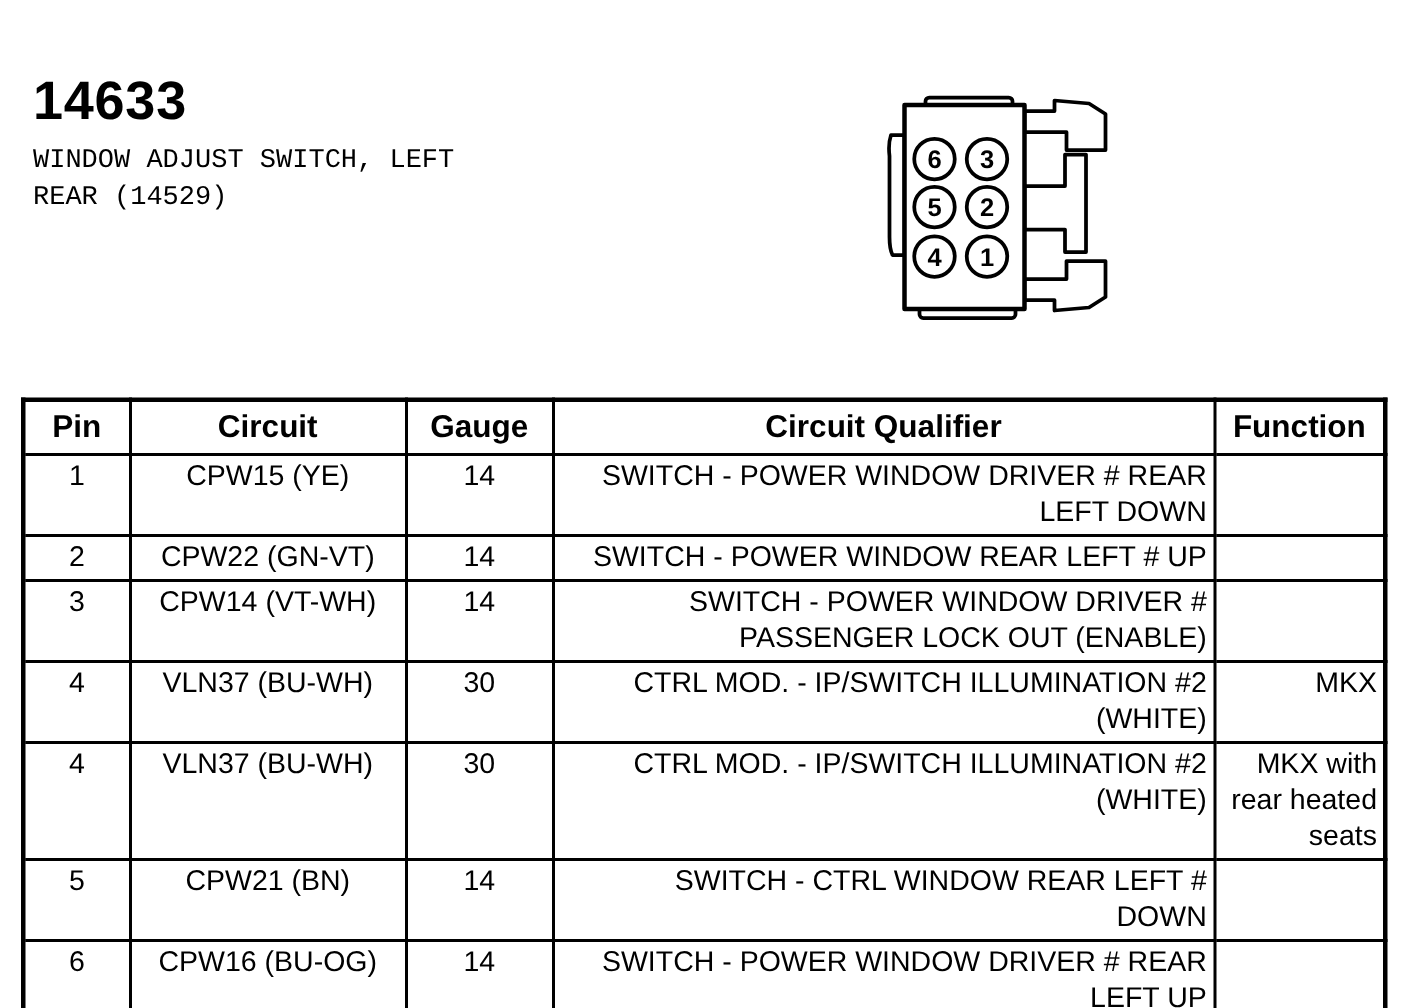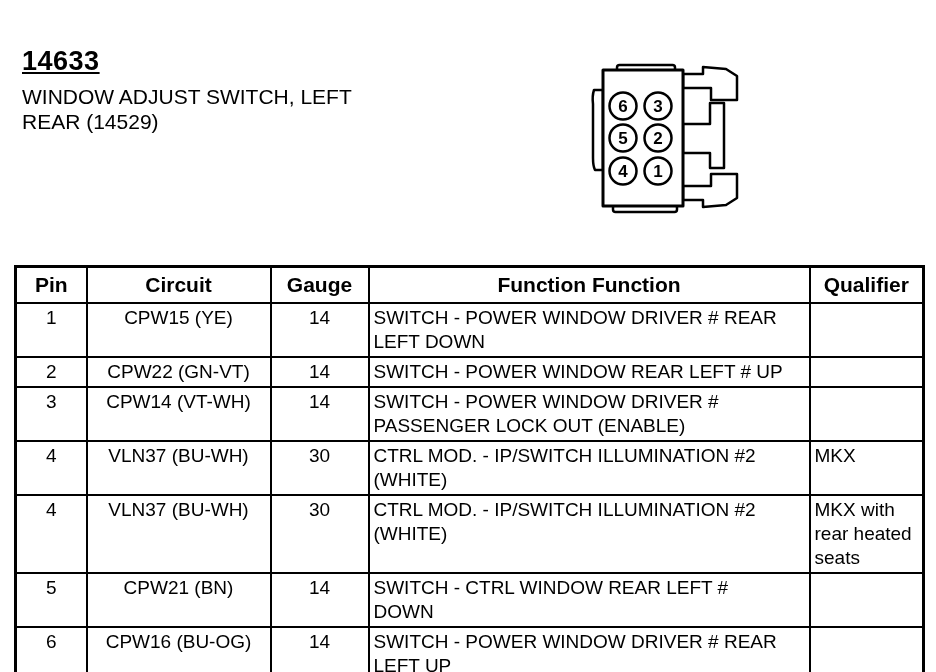--- a/index.html
+++ b/index.html
@@ -22,31 +22,31 @@
   }
   .connector-id {
     font-size: 30px;
     font-weight: bold;
     display: inline-block;
     border-bottom: 3px solid #000;
     padding-bottom: 2px;
     letter-spacing: 0.5px;
   }
   .part-number {
-    font-size: 27px;
+    font-size: 36px;
     font-weight: bold;
     margin-top: 20px;
     letter-spacing: 0.5px;
-    text-decoration: underline;
   }
   .description {
-    font-size: 21px;
+    font-size: 18px;
     line-height: 25px;
     margin-top: 7px;
     white-space: pre-line;
+    font-family: Liberation Mono, monospace;
   }
   .connector-svg {
     position: absolute;
     left: 588px;
     top: 58px;
   }
   .pinout-table {
     position: absolute;
     left: 14px;
     top: 265px;
@@ -66,21 +66,21 @@
     font-size: 21px;
     font-weight: bold;
     text-align: center;
     vertical-align: middle;
   }
   .pinout-table tbody td {
     vertical-align: top;
   }
   td.c-pin, td.c-circuit, td.c-gauge { text-align: center; }
   td.c-function, td.c-qualifier {
-    text-align: left;
+    text-align: right;
     white-space: pre-line;
   }
 </style>
 </head>
 <body>
 
 <div class="page-header">
   <div class="part-number">14633</div>
   <div class="description">WINDOW ADJUST SWITCH, LEFT
 REAR (14529)</div>
@@ -126,22 +126,22 @@
     <col style="width:184px">
     <col style="width:98px">
     <col style="width:441px">
     <col style="width:114px">
   </colgroup>
   <thead>
     <tr style="height:36px">
       <th>Pin</th>
       <th>Circuit</th>
       <th>Gauge</th>
-      <th>Function Function</th>
-      <th>Qualifier</th>
+      <th>Circuit Qualifier</th>
+      <th>Function</th>
     </tr>
   </thead>
   <tbody>
     <tr style="height:52px">
       <td class="c-pin">1</td>
       <td class="c-circuit">CPW15 (YE)</td>
       <td class="c-gauge">14</td>
       <td class="c-function">SWITCH - POWER WINDOW DRIVER # REAR
 LEFT DOWN</td>
       <td class="c-qualifier"></td>

